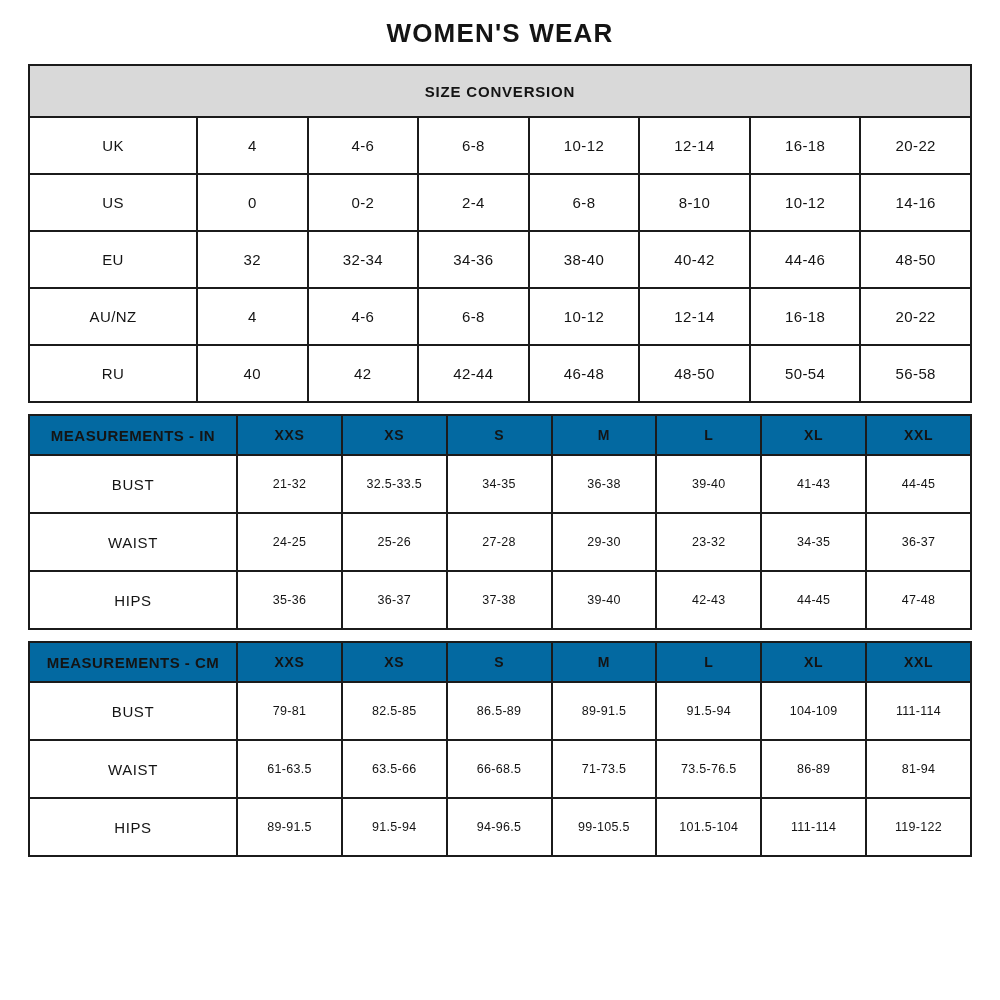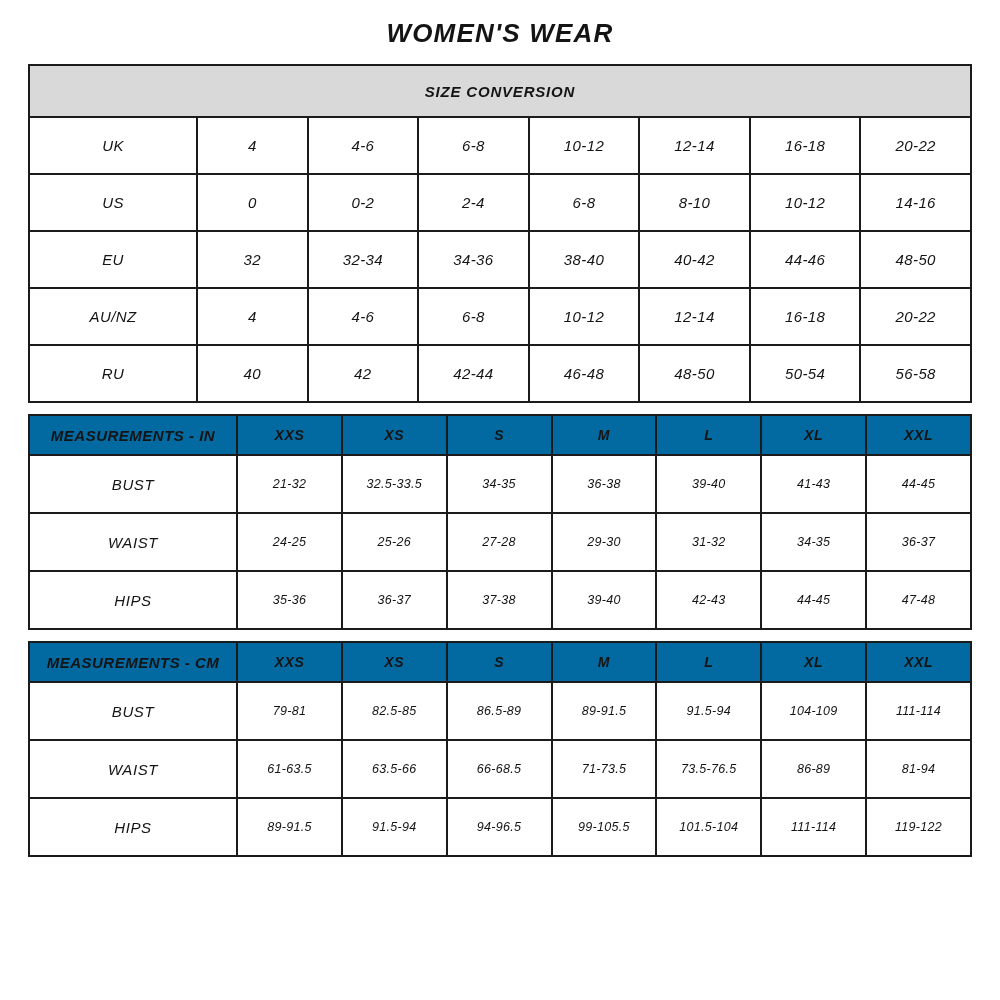--- a/index.html
+++ b/index.html
@@ -3,21 +3,21 @@
 <meta charset="utf-8">
 <style>
   * { box-sizing: border-box; }
   html, body {
     margin: 0; padding: 0;
     width: 1000px; height: 1000px;
     background: #ffffff;
     font-family: "Liberation Sans", sans-serif;
     color: #141414;
   }
-  .page { padding: 10px 28px 0 28px; font-style: italic; }
+  .page { padding: 10px 28px 0 28px; }
   .title {
     text-align: center;
     font-size: 26px;
     font-weight: 700;
     letter-spacing: 1.2px;
     margin: 8px 0 15px 0;
     color: #141414;
   }
   table {
     border-collapse: collapse;
@@ -164,21 +164,21 @@
         <td class="val">39-40</td>
         <td class="val">41-43</td>
         <td class="val">44-45</td>
       </tr>
       <tr>
         <td class="rowlabel">WAIST</td>
         <td class="val">24-25</td>
         <td class="val">25-26</td>
         <td class="val">27-28</td>
         <td class="val">29-30</td>
-        <td class="val">31-32</td>
+        <td class="val">23-32</td>
         <td class="val">34-35</td>
         <td class="val">36-37</td>
       </tr>
       <tr>
         <td class="rowlabel">HIPS</td>
         <td class="val">35-36</td>
         <td class="val">36-37</td>
         <td class="val">37-38</td>
         <td class="val">39-40</td>
         <td class="val">42-43</td>

